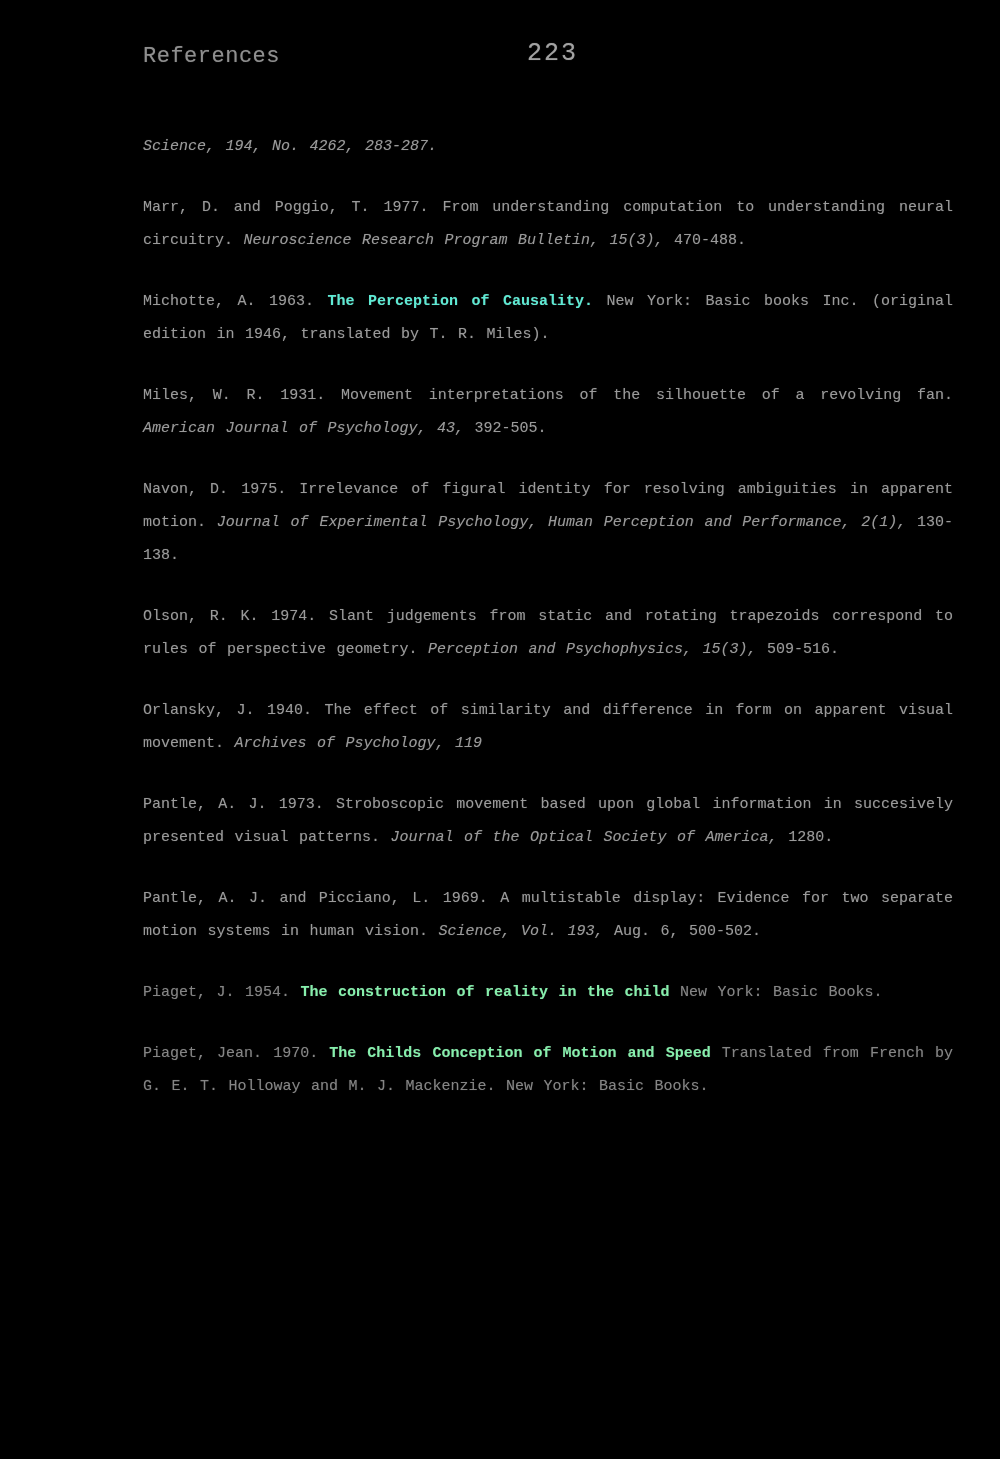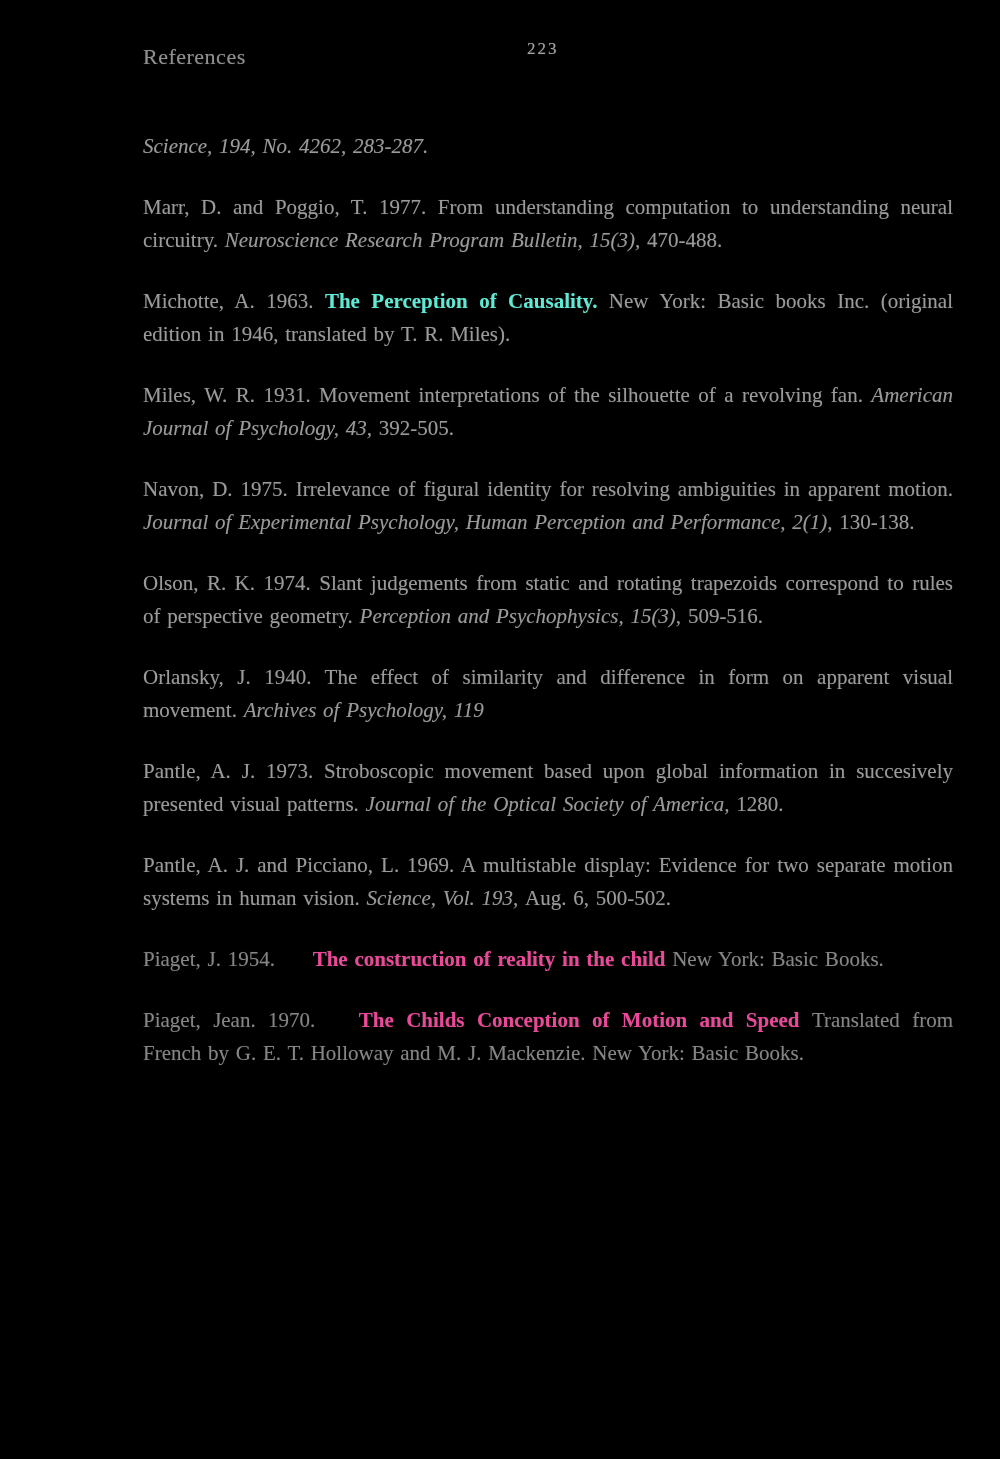--- a/index.html
+++ b/index.html
@@ -6,64 +6,64 @@
     margin: 0;
     padding: 0;
     background: #000000;
   }
   .page {
     position: relative;
     width: 1000px;
     height: 1459px;
     background: #000000;
     overflow: hidden;
-    font-family: Liberation Serif, serif;
+    font-family: Liberation Mono, monospace;
   }
   .header {
     position: absolute;
     top: 44px;
     left: 143px;
     right: 47px;
     height: 30px;
     color: #8f8f8f;
     font-size: 22px;
   }
   .section-title {
     letter-spacing: 0.5px;
     text-shadow: 0 0 1px rgba(150,150,150,0.45);
   }
   .page-number {
     position: absolute;
     left: 384px;
     top: -5px;
-    font-size: 17px;
+    font-size: 25px;
     color: #a2a2a2;
     letter-spacing: 2px;
     text-shadow: 0 0 1px rgba(170,170,170,0.5);
   }
   .refs {
     position: absolute;
     top: 130px;
     left: 143px;
     width: 810px;
-    font-size: 21px;
+    font-size: 15px;
     line-height: 33px;
     color: #9a9a9a;
     text-shadow: 0 0 1px rgba(150,150,150,0.4);
   }
   .ref-entry {
     margin: 0 0 28px 0;
     text-align: justify;
     word-spacing: 1.5px;
   }
   .ref-entry span.normal { font-style: normal; font-weight: normal; }
   .ref-entry span.italic { font-style: italic; }
   .ref-entry span.bold   { font-weight: bold; color: #5eead4; }
   .ref-entry.dim { color: #858585; text-shadow: 0 0 1px rgba(130,130,130,0.4); }
-  .ref-entry.dim span.bold { color: #ec4899; margin-left: 31px; }
+  .ref-entry.dim span.bold { color: #86efac; }
 </style>
 </head>
 <body>
 
 <div class="page">
   <div class="header">
     <span class="section-title">References</span>
     <span class="page-number">223</span>
   </div>
   <div class="refs">

